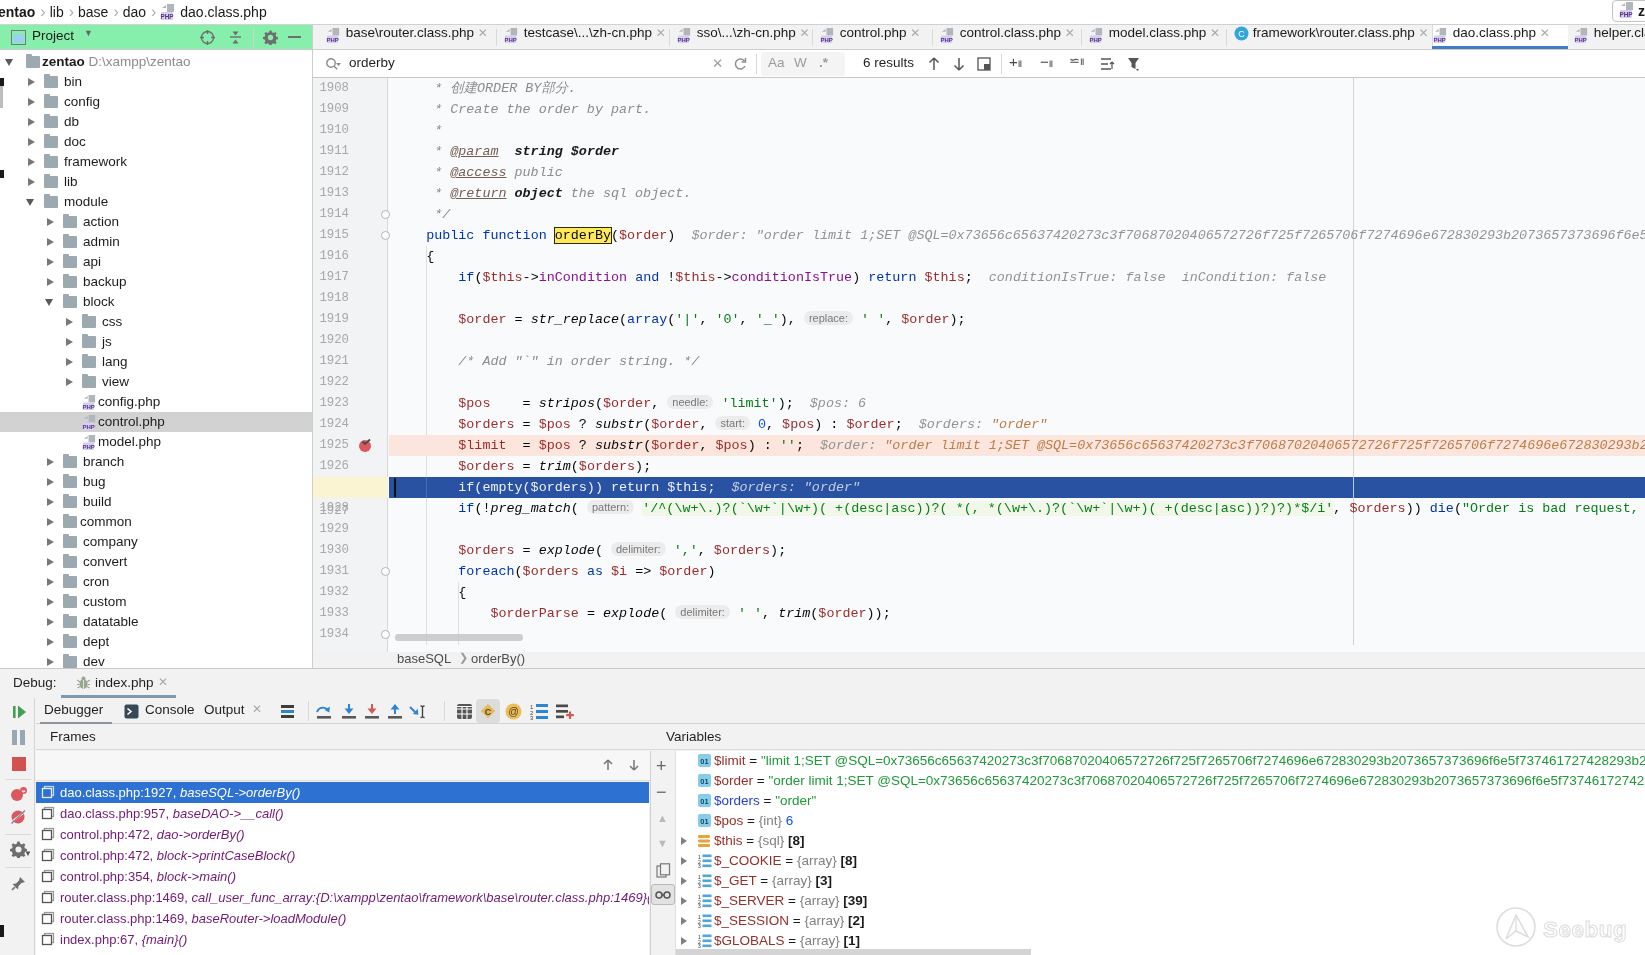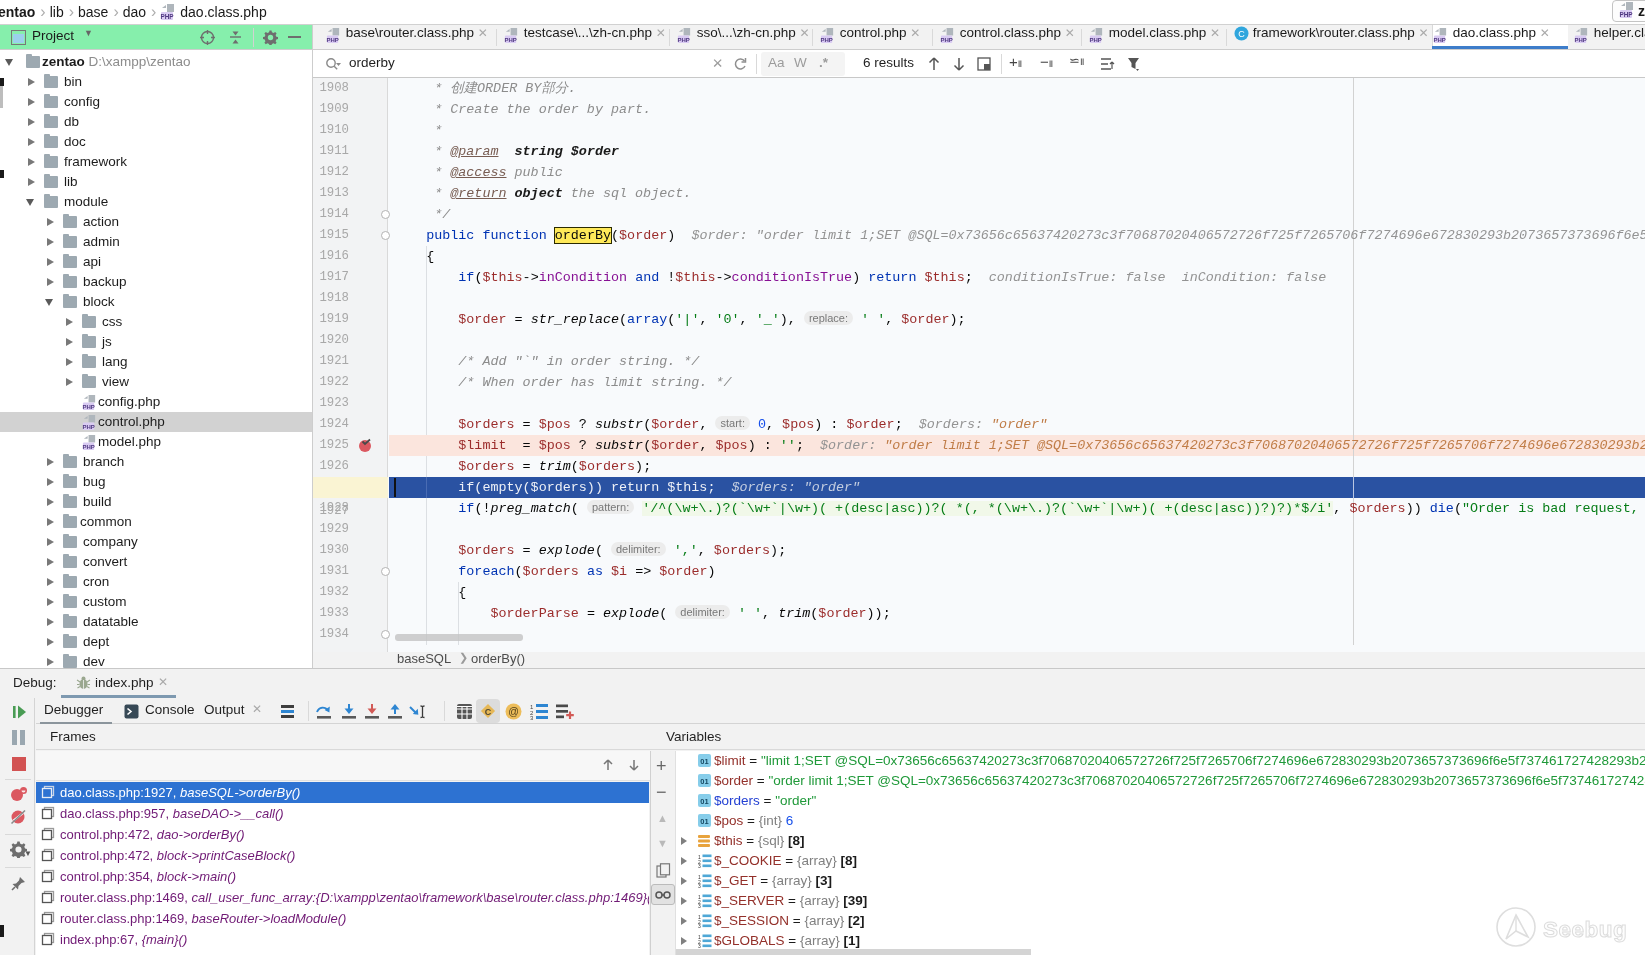--- a/index.html
+++ b/index.html
@@ -444,21 +444,21 @@
   <div class="cl" style="top:42px;"><span class="c">     *</span></div>
   <div class="cl" style="top:63px;"><span class="c">     * <span class="doc">@param</span>  <b class="f" style="color:#1a1a1a;">string</b> <b class="f" style="color:#1a1a1a;">$order</b></span></div>
   <div class="cl" style="top:84px;"><span class="c">     * <span class="doc">@access</span> public</span></div>
   <div class="cl" style="top:105px;"><span class="c">     * <span class="doc">@return</span> <b class="f" style="color:#1a1a1a;">object</b> the sql object.</span></div>
   <div class="cl" style="top:126px;"><span class="c">     */</span></div>
   <div class="cl" style="top:147px;">    <span class="k">public</span> <span class="k">function</span> <span style="background:#ffe959; outline:1px solid #2a2a00;">orderBy</span>(<span class="v">$order</span>)  <span class="h">$order: "order limit 1;SET @SQL=0x73656c65637420273c3f70687020406572726f725f7265706f7274696e672830293b2073657373696f6e5f737461727428293b2069662869737365742428</span></div>
   <div class="cl" style="top:168px;">    {</div>
   <div class="cl" style="top:189px;">        <span class="k">if</span>(<span class="v">$this</span>-&gt;<span class="p">inCondition</span> <span class="k">and</span> !<span class="v">$this</span>-&gt;<span class="p">conditionIsTrue</span>) <span class="k">return</span> <span class="v">$this</span>;  <span class="h">conditionIsTrue: false  inCondition: false</span></div>
   <div class="cl" style="top:231px;">        <span class="v">$order</span> = <span class="f">str_replace</span>(<span class="k">array</span>(<span class="s">'|'</span>, <span class="s">'0'</span>, <span class="s">'_'</span>), <span class="pill">replace:</span> <span class="s">' '</span>, <span class="v">$order</span>);</div>
   <div class="cl" style="top:273px;"><span class="c">        /* Add "`" in order string. */</span></div>
-  <div class="cl" style="top:294px;"><span class="c">        /* When order has limit string. */</span></div>
+  <div class="cl" style="top:315px;">        <span class="v">$pos</span>    = <span class="f">stripos</span>(<span class="v">$order</span>, <span class="pill">needle:</span> <span class="s">'limit'</span>);  <span class="h">$pos: 6</span></div>
   <div class="cl" style="top:336px;">        <span class="v">$orders</span> = <span class="v">$pos</span> ? <span class="f">substr</span>(<span class="v">$order</span>, <span class="pill">start:</span> <span class="n">0</span>, <span class="v">$pos</span>) : <span class="v">$order</span>;  <span class="h">$orders: </span><span class="hs">"order"</span></div>
   <div class="cl" style="top:357px;">        <span class="v">$limit</span>  = <span class="v">$pos</span> ? <span class="f">substr</span>(<span class="v">$order</span>, <span class="v">$pos</span>) : <span class="s">''</span>;  <span class="h">$order: </span><span class="hs">"order limit 1;SET @SQL=0x73656c65637420273c3f70687020406572726f725f7265706f7274696e672830293b207365</span></div>
   <div class="cl" style="top:378px;">        <span class="v">$orders</span> = <span class="f">trim</span>(<span class="v">$orders</span>);</div>
   <div class="cl" style="top:399px; color:#eef1f7;">        if(empty(<span>$orders</span>)) return <span>$this</span>;  <span style="color:#c3cde0; font-style:italic;">$orders: "order"</span></div>
   <div class="cl" style="top:420px;">        <span class="k">if</span>(!<span class="f">preg_match</span>( <span class="pill">pattern:</span> <span class="s" style="background:#f1f8e9;">'/^(\w+\.)?(`\w+`|\w+)( +(desc|asc))?( *(, *(\w+\.)?(`\w+`|\w+)( +(desc|asc))?)?)*$/i'</span>, <span class="v">$orders</span>)) <span class="k">die</span>(<span class="s">"Order is bad request, Tell us how you got here."</span></div>
   <div class="cl" style="top:483px;">        <span class="k">foreach</span>(<span class="v">$orders</span> <span class="k">as</span> <span class="v">$i</span> =&gt; <span class="v">$order</span>)</div>
   <div class="cl" style="top:462px;">        <span class="v">$orders</span> = <span class="f">explode</span>( <span class="pill">delimiter:</span> <span class="s">','</span>, <span class="v">$orders</span>);</div>
   <div class="cl" style="top:504px;">        {</div>
   <div class="cl" style="top:525px;">            <span class="v">$orderParse</span> = <span class="f">explode</span>( <span class="pill">delimiter:</span> <span class="s">' '</span>, <span class="f">trim</span>(<span class="v">$order</span>));</div>
 

